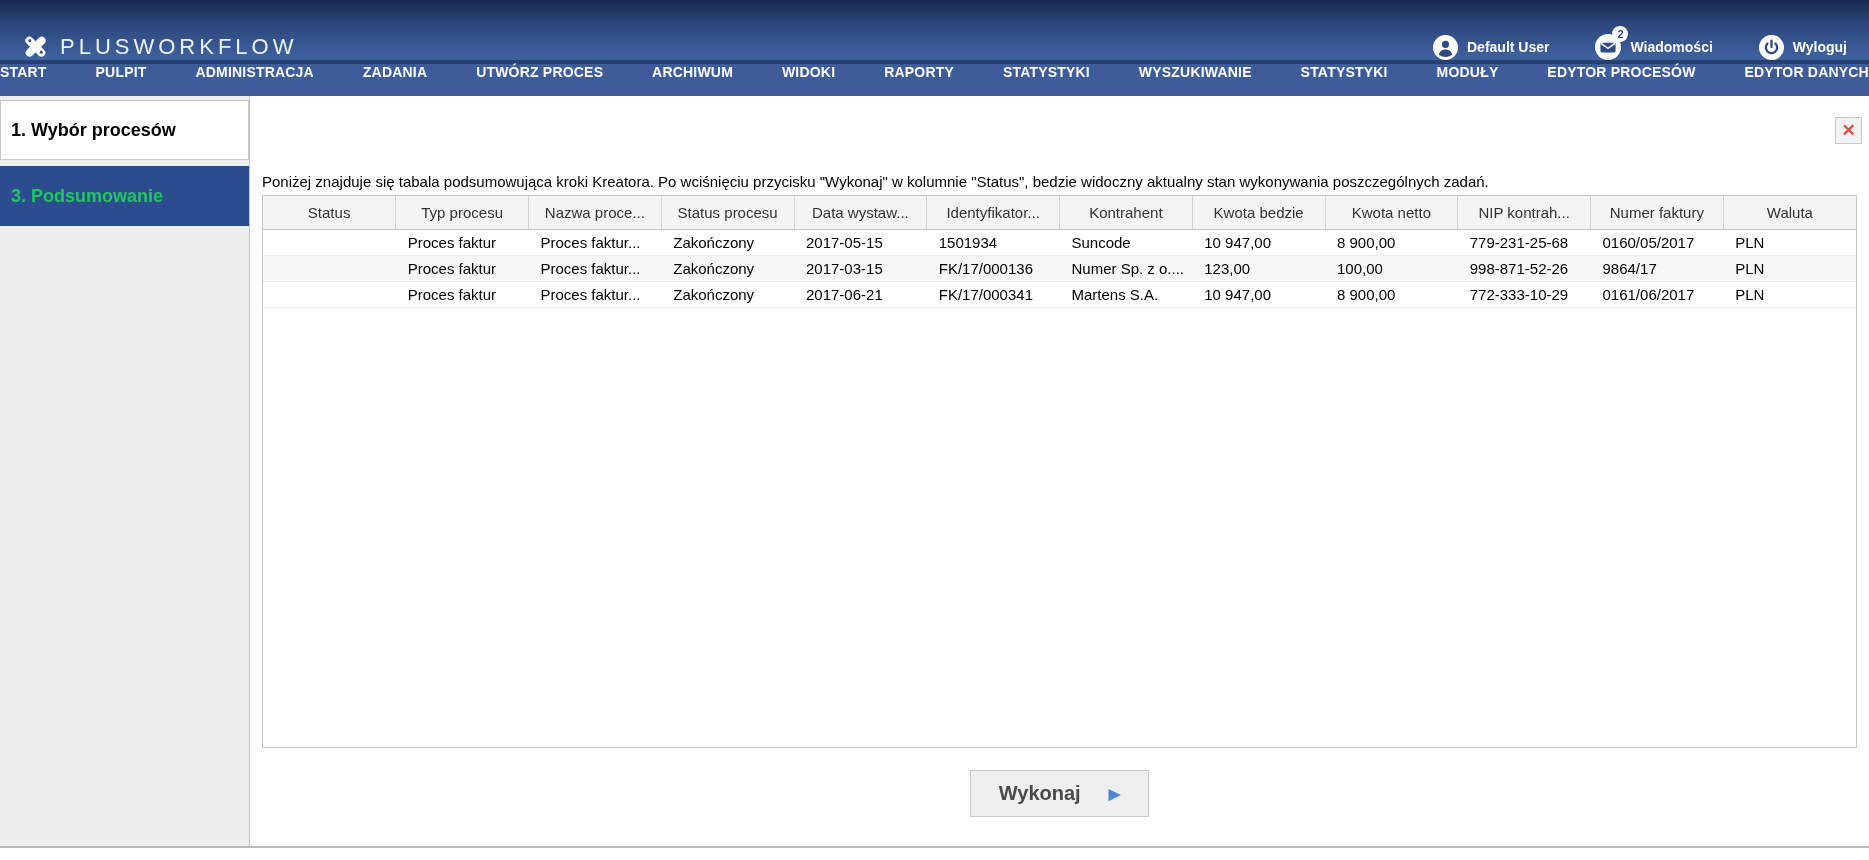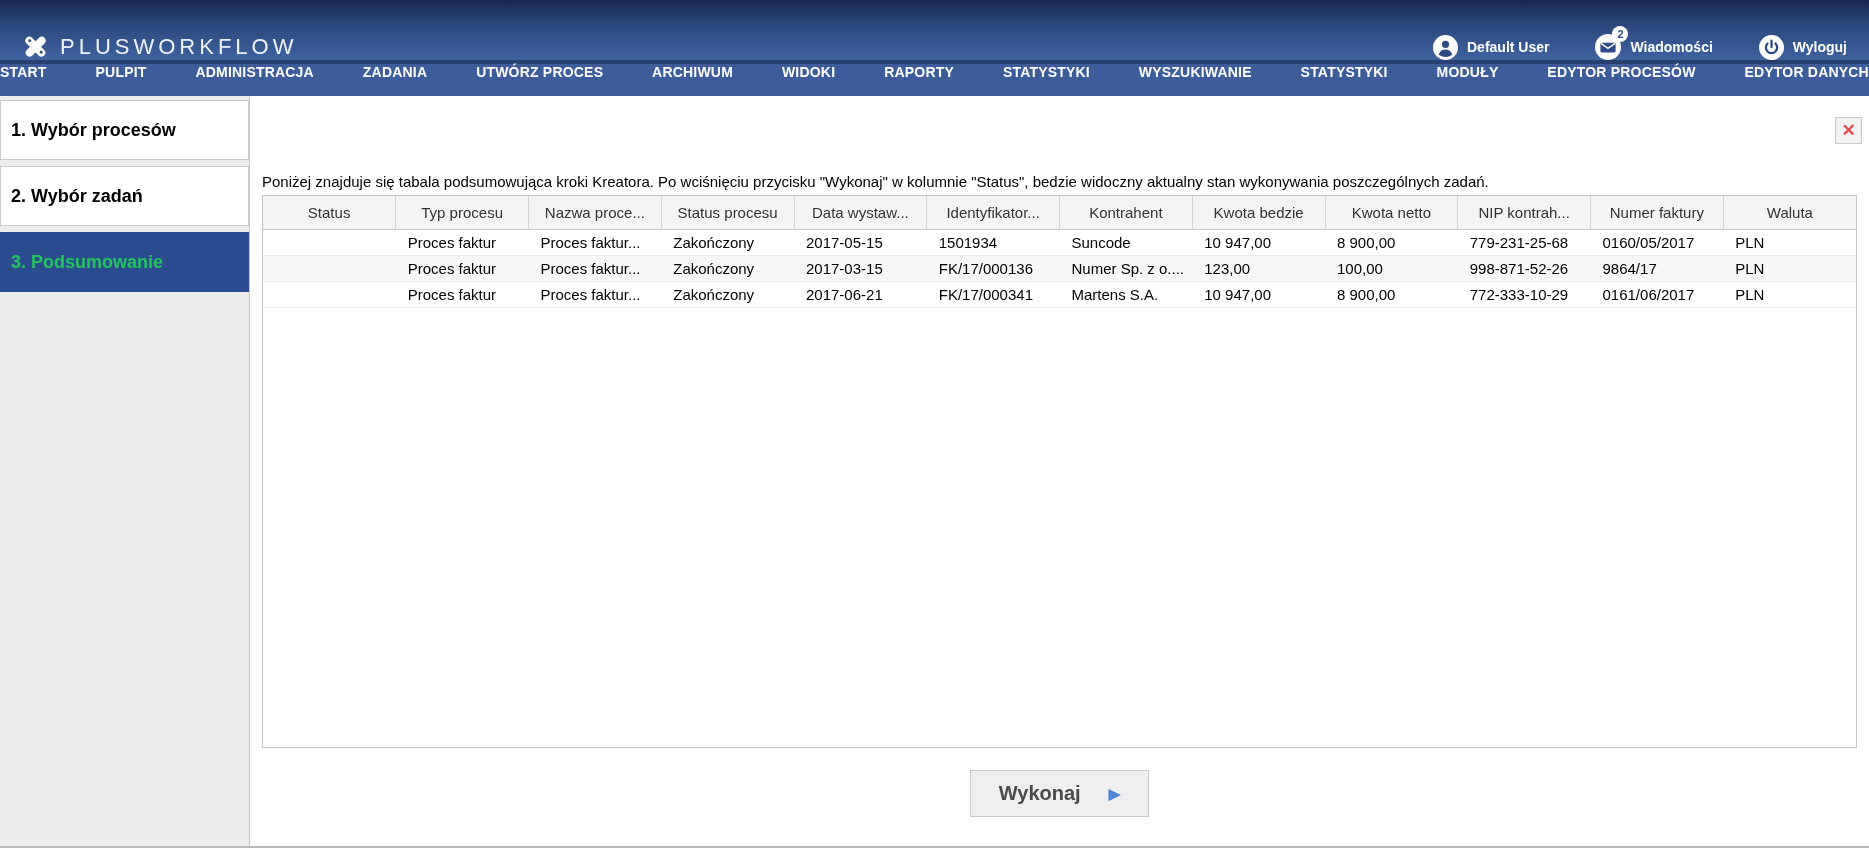--- a/index.html
+++ b/index.html
@@ -142,21 +142,20 @@
     <div class="nav-item">STATYSTYKI</div>
     <div class="nav-item">MODUŁY</div>
     <div class="nav-item">EDYTOR PROCESÓW</div>
     <div class="nav-item">EDYTOR DANYCH</div>
   </div>
 
 <div class="body-wrap">
 
   <div class="sidebar">
       <div class="step">1. Wybór procesów</div>
-      <div class="step">2. Wybór zadań</div>
       <div class="step active">3. Podsumowanie</div>
     </div>
 
   <div class="content">
     <div class="close-btn">✕</div>
 
     <div class="desc">Poniżej znajduje się tabala podsumowująca kroki Kreatora. Po wciśnięciu przycisku "Wykonaj" w kolumnie "Status", bedzie widoczny aktualny stan wykonywania poszczególnych zadań.</div>
 
     <div class="table-wrap">
       <table>

